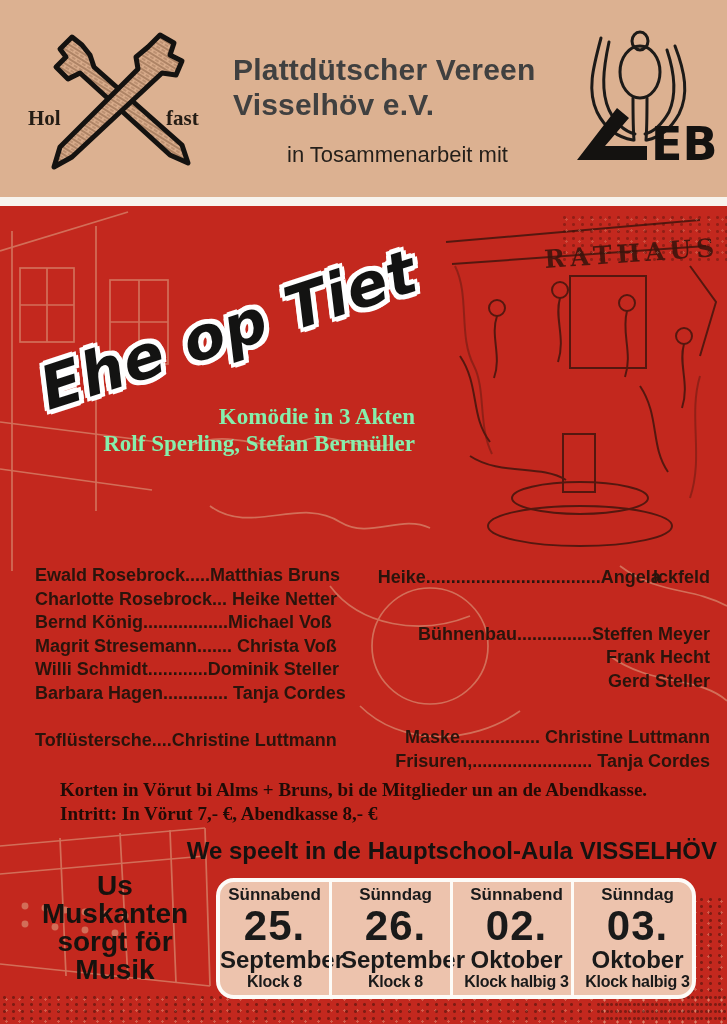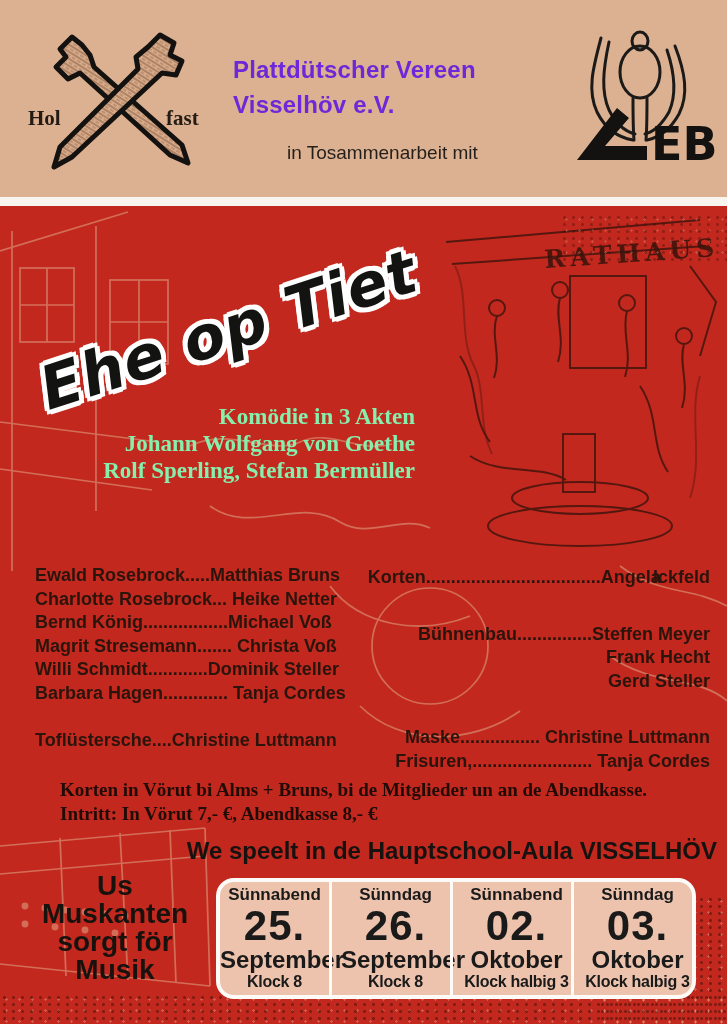--- a/index.html
+++ b/index.html
@@ -1,23 +1,23 @@
 <!DOCTYPE html>
 <html><head>
 <meta charset="utf-8">
 <style>
   html,body{margin:0;padding:0;background:#888;}
   .page{position:relative;width:727px;height:1024px;margin:0 auto;overflow:hidden;
         font-family:"Liberation Sans",sans-serif;background:#c3281e;}
   
   .header{position:absolute;left:0;top:0;width:727px;height:197px;background:#dcb191;}
   .white-band{position:absolute;left:0;top:197px;width:727px;height:9px;background:#f8f4ee;}
-  .org-block{position:absolute;left:233px;top:52px;color:#6d28d9;font-weight:bold;
-             font-size:24px;line-height:35px;letter-spacing:.2px;}
-  .coop{position:absolute;left:287px;top:142px;color:#241f1a;font-size:19px;}
+  .org-block{position:absolute;left:233px;top:52px;color:#404040;font-weight:bold;
+             font-size:30px;line-height:35px;letter-spacing:.2px;}
+  .coop{position:absolute;left:287px;top:142px;color:#241f1a;font-size:22px;}
   .logo-holfast{position:absolute;left:20px;top:27px;}
   .logo-leb{position:absolute;left:563px;top:20px;}
   
   .red{position:absolute;left:0;top:206px;width:727px;height:818px;background:#c3281e;overflow:hidden;}
   .bg-sketch{position:absolute;left:0;top:0;}
   .mottle{position:absolute;pointer-events:none;
     background-image:
       radial-gradient(circle, rgba(58,16,8,.50) 0 1.3px, transparent 1.6px),
       radial-gradient(circle, rgba(236,178,148,.38) 0 1px, transparent 1.3px);
     background-size:9px 7px,13px 11px;}
@@ -174,36 +174,35 @@
     </svg>
 
     <div class="mottle mottle-topright"></div>
     <div class="mottle mottle-right"></div>
     <div class="mottle mottle-bottom"></div>
 
     <div class="title">Ehe op Tiet</div>
 
     <div class="subtitle">
       <div>Komödie in 3 Akten</div>
-      <div>Johann Wolfgang von Goethe</div>
       <div>Rolf Sperling, Stefan Bermüller</div>
     </div>
 
     <div class="cast">
       <div>Ewald Rosebrock.....Matthias Bruns</div>
       <div>Charlotte Rosebrock... Heike Netter</div>
       <div>Bernd König.................Michael Voß</div>
       <div>Magrit Stresemann....... Christa Voß</div>
       <div>Willi Schmidt............Dominik Steller</div>
       <div>Barbara Hagen............. Tanja Cordes</div>
       <div class="gap">Toflüstersche....Christine Luttmann</div>
     </div>
 
     <div class="crew">
-      <div><span>Korten...................................</span><span class="overlap-a">Angela</span><span class="overlap-b">Ickfeld</span></div>
+      <div><span>Heike...................................</span><span class="overlap-a">Angela</span><span class="overlap-b">Ickfeld</span></div>
       <div class="gap">Bühnenbau...............Steffen Meyer</div>
       <div>Frank Hecht</div>
       <div>Gerd Steller</div>
       <div class="gap">Maske................ Christine Luttmann</div>
       <div>Frisuren,........................ Tanja Cordes</div>
     </div>
 
     <div class="tickets">
       <div>Korten in Vörut bi Alms + Bruns, bi de Mitglieder un an de Abendkasse.</div>
       <div>Intritt: In Vörut 7,- €, Abendkasse 8,- €</div>

